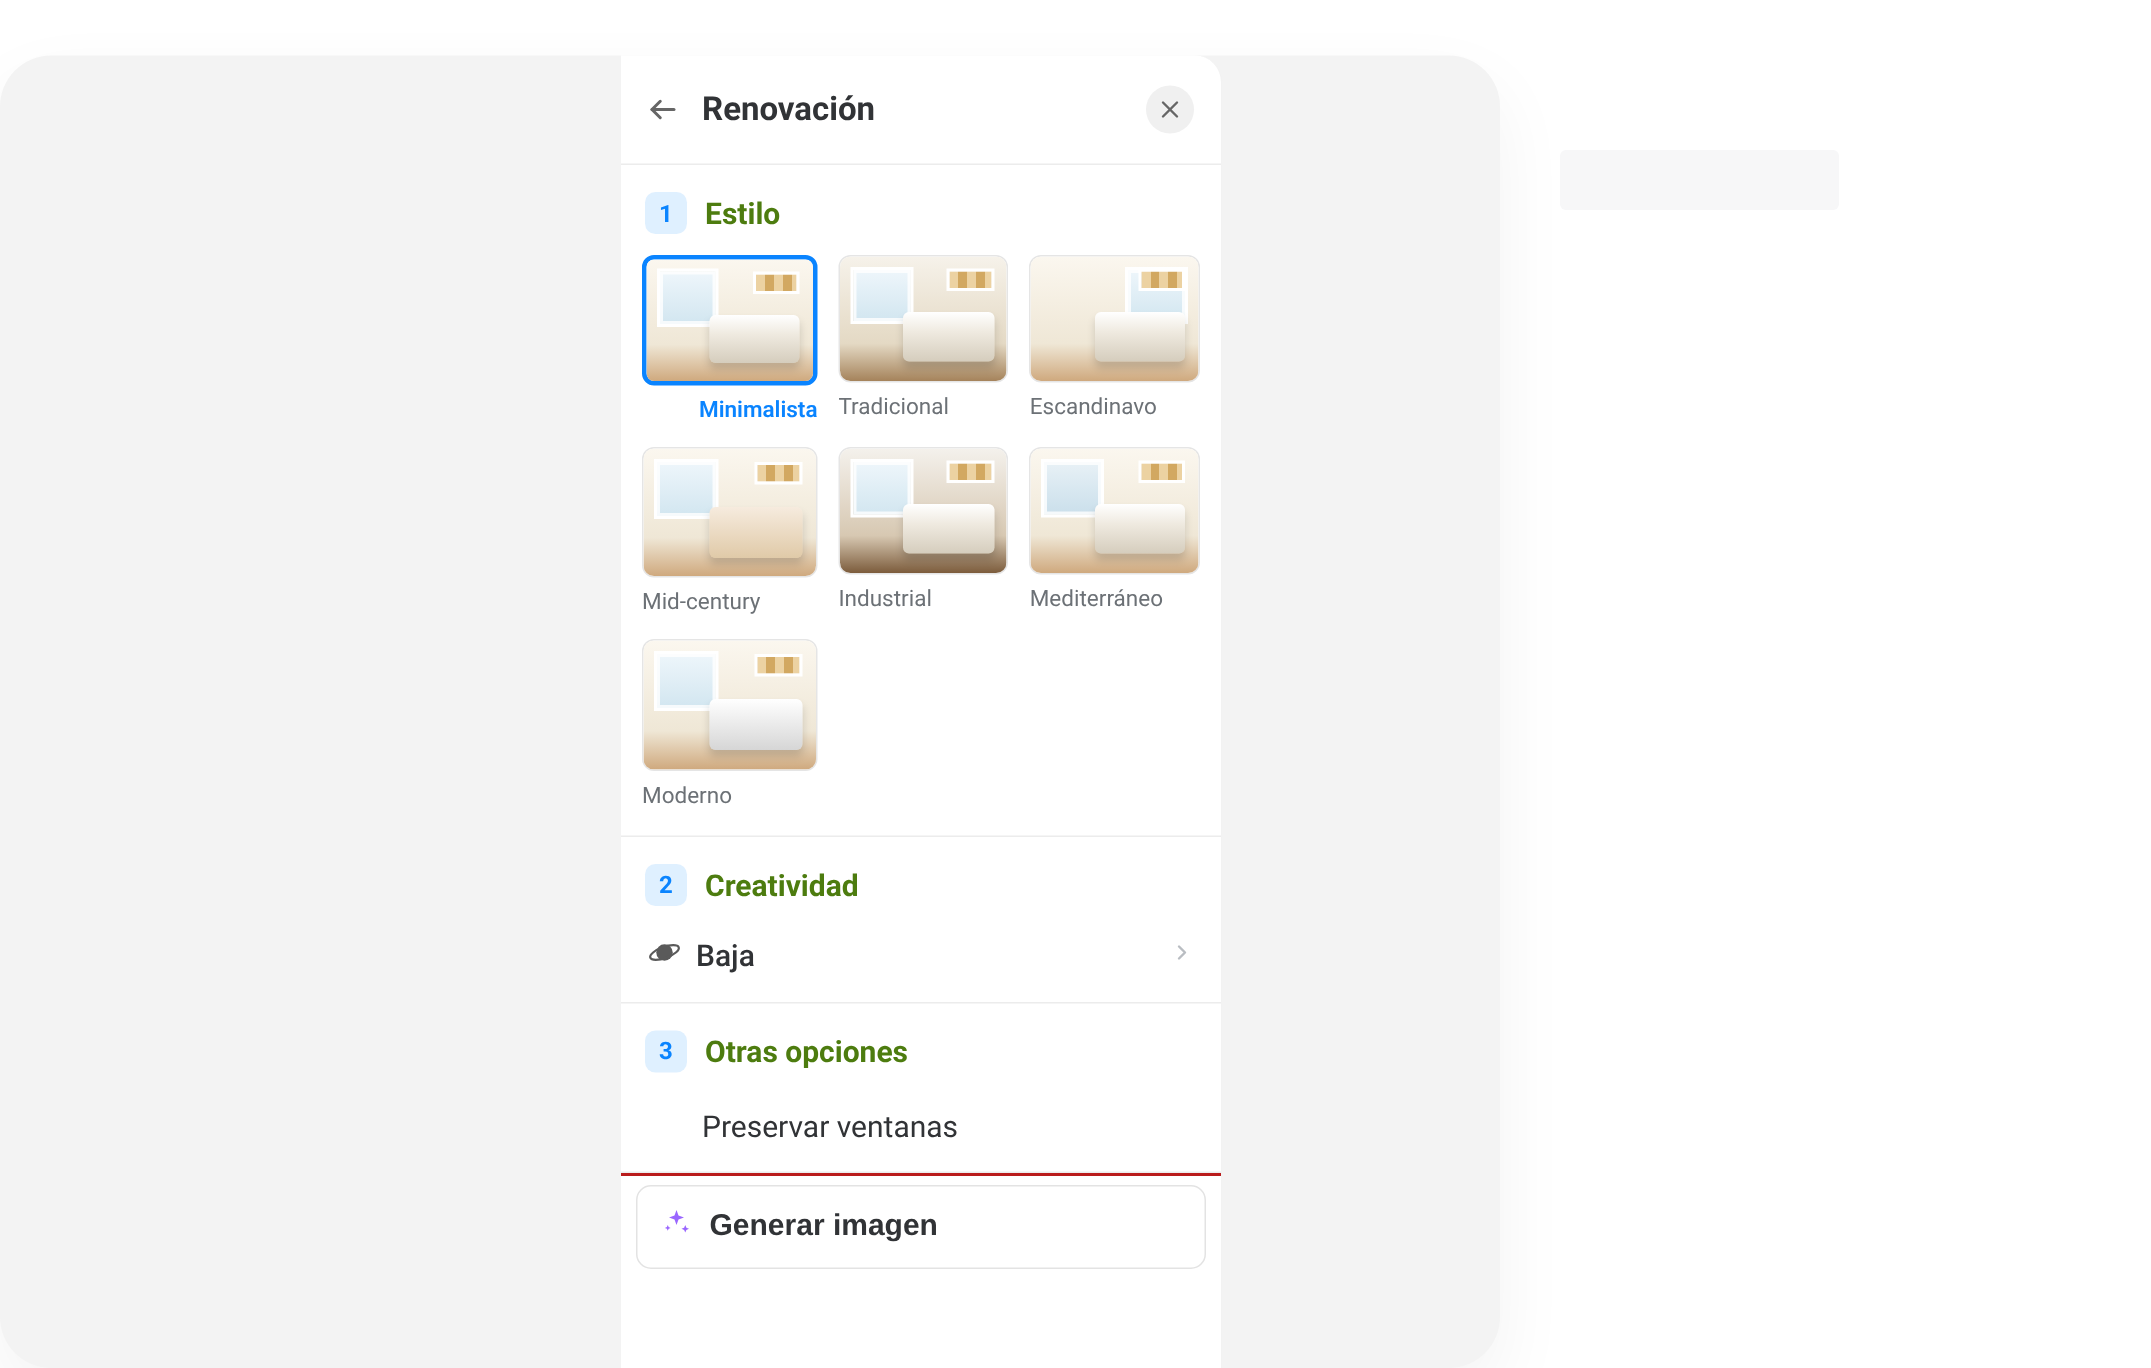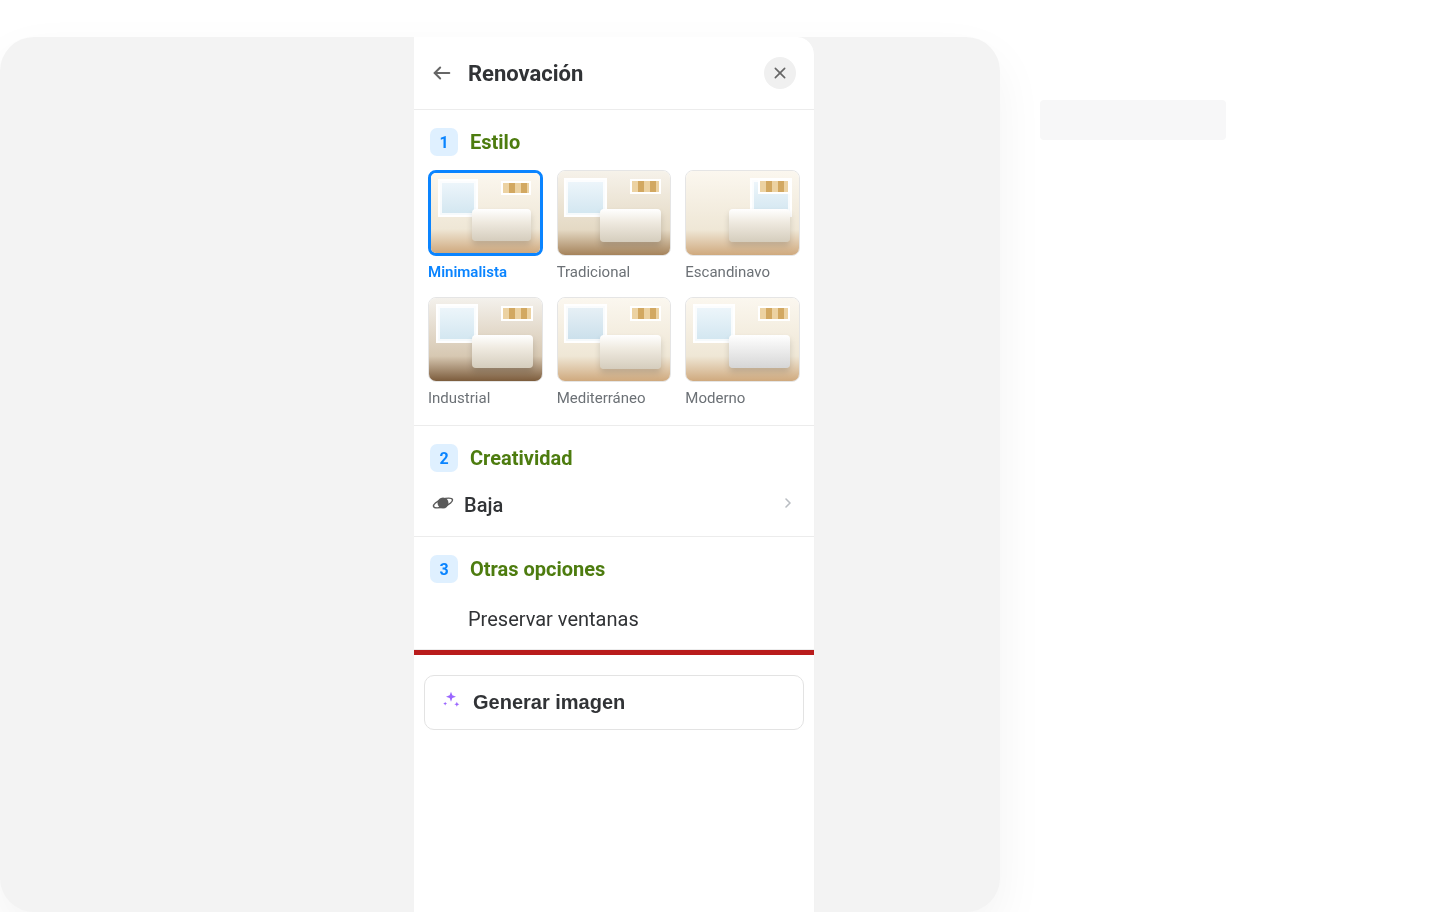--- a/index.html
+++ b/index.html
@@ -109,20 +109,21 @@
   .style-item.selected .style-thumb {
     border: 3px solid #0a84ff;
   }
   .style-label {
     font-size: 15px;
     color: #6c7176;
   }
   .style-item.selected .style-label {
     color: #0a84ff;
     font-weight: 600;
+    margin-left: 38px;
   }
   
   .room {
     position: absolute; inset: 0;
     background: linear-gradient(180deg, #fbf7ef 0%, #efe7d6 70%, #cfa97e 100%);
   }
   .room::before { 
     content: "";
     position: absolute;
     left: 6%; top: 8%;
@@ -176,22 +177,22 @@
   .options-row {
     padding: 10px 6px 0 42px;
     font-size: 20px;
     color: #313336;
     display: flex;
     align-items: center;
     justify-content: space-between;
   }
 
   .footer {
-    padding: 20px 10px 0 10px;
-    border-top: 5px solid #b91c1c;
+    padding: 6px 10px 0 10px;
+    border-top: 2px solid #b91c1c;
   }
   .generate-btn {
     width: 100%;
     border: 1px solid #e3e3e3;
     border-radius: 10px;
     background: #fff;
     padding: 14px 16px;
     display: flex;
     align-items: center;
     gap: 12px;
@@ -259,20 +260,28 @@
           </div>
         <div class="style-label">Tradicional</div>
       </div>
       <div class="style-item">
         <div class="style-thumb">
             <div class="room v3">
               <div class="art"></div>
             </div>
           </div>
         <div class="style-label">Escandinavo</div>
+      </div>
+      <div class="style-item">
+        <div class="style-thumb">
+            <div class="room v4">
+              <div class="art"></div>
+            </div>
+          </div>
+        <div class="style-label">Mid-century</div>
       </div>
       <div class="style-item">
         <div class="style-thumb">
             <div class="room v5">
               <div class="art"></div>
             </div>
           </div>
         <div class="style-label">Industrial</div>
       </div>
       <div class="style-item">

